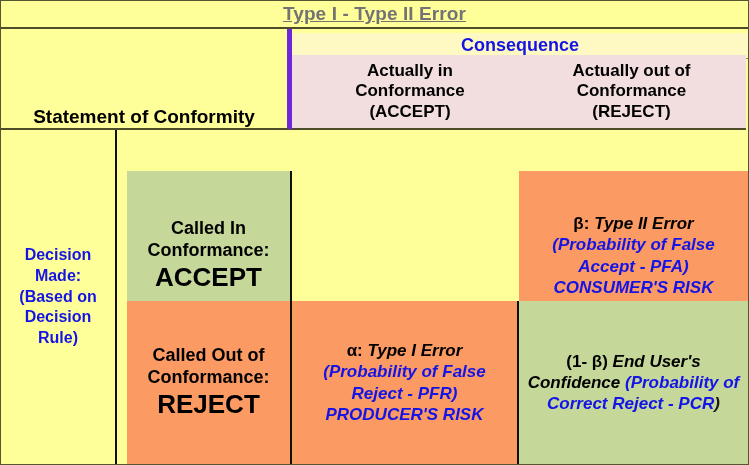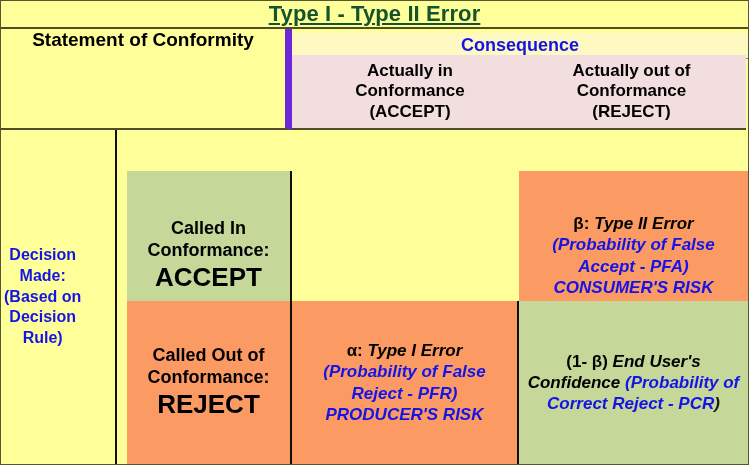--- a/index.html
+++ b/index.html
@@ -30,40 +30,40 @@
     width: 747px;
     height: 28px;
     background: #FFFF99;
     border-bottom: 2px solid #4d4d2a;
     box-sizing: border-box;
     display: flex;
     align-items: center;
     justify-content: center;
   }
   .title-text {
-    color: #14532d;
-    font-weight: bold;
-    font-size: 22px;
+    color: #737373;
+    font-weight: bold;
+    font-size: 19px;
     text-decoration: underline;
     letter-spacing: 0.1px;
     white-space: nowrap;
   }
 
   
   .soc-cell {
     position: absolute;
     left: 0; top: 28px;
     width: 291px;
     height: 101px;
     background: #FFFF99;
-    border-right: 7px solid #6d28d9;
+    border-right: 5px solid #6d28d9;
     border-bottom: 2px solid #4d4d2a;
     box-sizing: border-box;
     display: flex;
-    align-items: flex-start;
+    align-items: flex-end;
     justify-content: center;
   }
   .soc-text {
     color: #000000;
     font-weight: bold;
     font-size: 19px;
     text-align: center;
     white-space: nowrap;
   }
 
@@ -115,20 +115,21 @@
   .decision-cell {
     position: absolute;
     left: 0; top: 129px;
     width: 116px;
     height: 334px;
     background: #FFFF99;
     border-right: 2px solid #101008;
     box-sizing: border-box;
     display: flex;
     align-items: center;
+    justify-content: center;
     padding: 0 3px;
   }
   .decision-text {
     color: #1414E6;
     font-weight: bold;
     font-size: 16px;
     line-height: 1.3;
     text-align: center;
     white-space: pre-line;
   }

